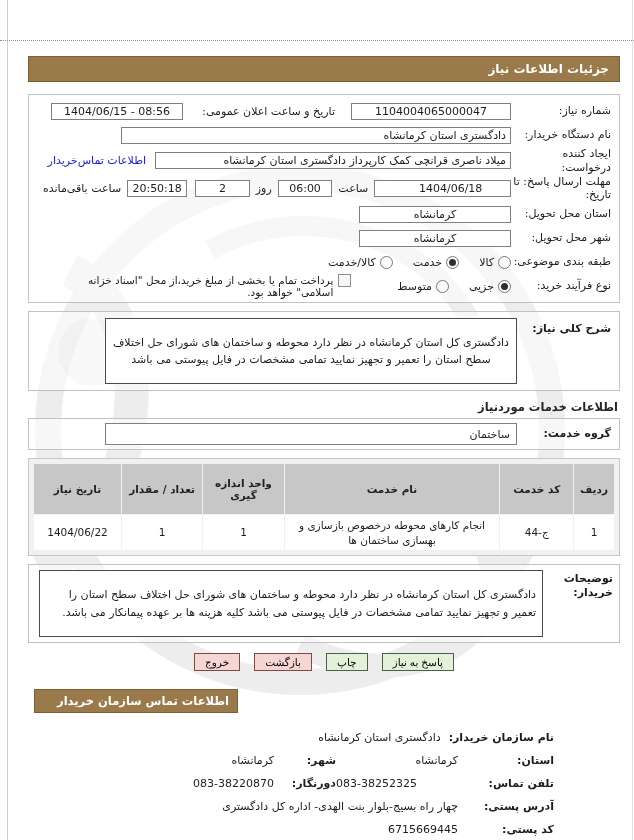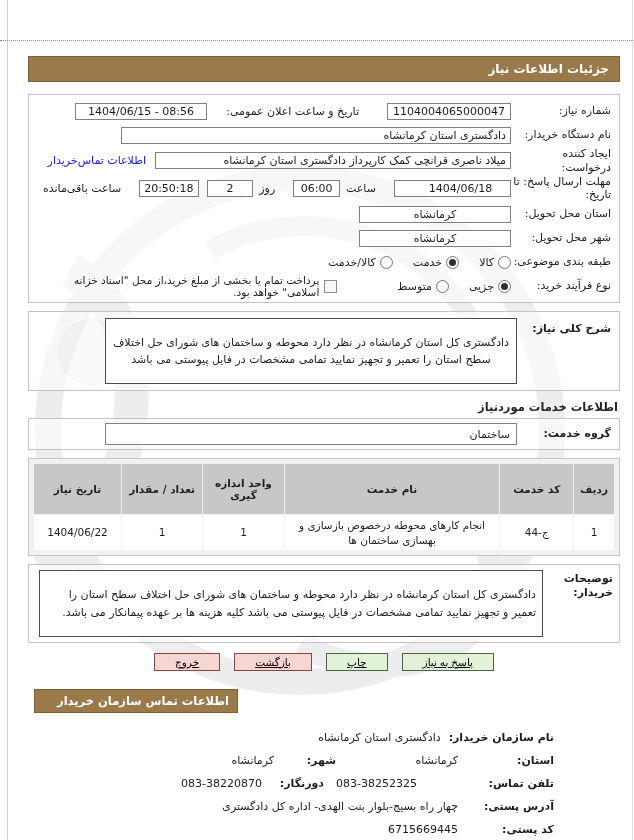--- a/index.html
+++ b/index.html
@@ -18,42 +18,42 @@
     font-weight:bold;font-size:12px;padding:5px 10px;
   }
   .form-box{border:1px solid #c2c2c2;background:rgba(255,255,255,0.55);padding:4px 8px;margin-top:12px;}
   .frow{display:flex;align-items:center;min-height:24px;}
   .flabel{width:100px;flex-shrink:0;line-height:1.25;}
   .inp{
     border:1px solid #808080;background:#fff;height:17px;box-sizing:border-box;
     display:flex;align-items:center;justify-content:center;padding:0 4px;white-space:nowrap;
   }
   .inp.start{justify-content:flex-start;}
-  .ltr{direction:ltr;unicode-bidi:embed;margin-left:12px;}
+  .ltr{direction:ltr;unicode-bidi:embed;}
   .lbl-sm{margin:0 6px;white-space:nowrap;}
   .link{color:#1a1ae0;margin-right:9px;cursor:pointer;white-space:nowrap;}
   .rb{width:11px;height:11px;border:1px solid #767676;border-radius:50%;background:#fdfdfd;
       display:inline-block;position:relative;margin-left:4px;flex-shrink:0;}
   .rb.on::after{content:"";position:absolute;left:2px;top:2px;right:2px;bottom:2px;background:#2f2f2f;border-radius:50%;}
   .cb{width:11px;height:11px;border:1px solid #8d8d8d;background:#f7f7f7;display:inline-block;margin-left:5px;flex-shrink:0;}
-  .opt{display:inline-flex;align-items:center;margin-left:20px;}
+  .opt{display:inline-flex;margin-left:20px;}
   .bold{font-weight:bold;}
   .ta{border:1px solid #4c4c4c;background:#fff;padding:15px 6px;line-height:1.55;flex:1;}
   .ta.center{text-align:center;margin-right:12px;margin-left:68px;}
   .ta.right{margin-right:8px;margin-left:4px;}
   .sec-h{font-weight:bold;color:#262626;margin:9px 2px 4px;font-size:11.5px;}
   .grp-inp{border:1px solid #808080;background:#fff;height:20px;display:flex;align-items:center;
       padding:0 6px;flex:1;margin-right:12px;margin-left:68px;text-align:right;}
   .tbl-wrap{border:1px solid #c6c6c6;background:#f1f1f1;padding:4px;margin-top:8px;}
   table{width:100%;border-collapse:separate;border-spacing:1px;font-size:10.5px;}
   th{background:#c7c7c7;color:#1f1f1f;font-weight:bold;padding:13px 2px;text-align:center;}
   td{background:#ffffff;padding:3px 3px;text-align:center;line-height:1.4;}
   .col-row{width:38px;}.col-code{width:78px;}.col-unit{width:88px;}.col-qty{width:88px;}.col-date{width:88px;}
   .btn-row{display:flex;justify-content:center;gap:14px;margin-top:10px;}
-  .btn{border:1px solid #4a4a4a;padding:2px 20px;font-size:10.5px;white-space:nowrap;cursor:pointer;text-decoration:underline;}
+  .btn{border:1px solid #4a4a4a;padding:2px 10px;font-size:10.5px;white-space:nowrap;cursor:pointer;}
   .btn.green{background:#e2f2d7;border-color:#4e5f4a;}
   .btn.pink{background:#f6d6d2;border-color:#7d4a44;}
   .brown-bar2{
     background:#9a7a4a;border:1px solid #7c5f34;color:#fff;font-weight:bold;font-size:11.5px;
     width:186px;padding:4px 8px;margin:18px auto 0 6px;text-align:right;
   }
   .contact{margin:18px 66px 0 0;}
   .crow{display:flex;align-items:baseline;min-height:21px;margin-bottom:2px;}
   .cl{font-weight:bold;flex-shrink:0;}
   .cl.w{width:96px;}
@@ -80,21 +80,21 @@
   <circle cx="92" cy="352" r="34" fill="#000000" opacity="0.05"></circle>
 </svg>
 
 <div class="content">
 
   <div class="title-bar">جزئیات اطلاعات نیاز</div>
 
   <div class="form-box">
     <div class="frow">
       <div class="flabel">شماره نیاز:</div>
-      <div class="inp ltr" style="width:124px;">1104004065000047</div>
+      <div class="inp ltr" style="width:160px;">1104004065000047</div>
       <div class="lbl-sm" style="margin-right:16px;width:146px;">تاریخ و ساعت اعلان عمومی:</div>
       <div class="inp ltr" style="width:132px;">1404/06/15 - 08:56</div>
     </div>
 
     <div class="frow">
       <div class="flabel">نام دستگاه خریدار:</div>
       <div class="inp start" style="width:390px;">دادگستری استان کرمانشاه</div>
     </div>
 
     <div class="frow">
@@ -143,21 +143,21 @@
     <div class="frow">
       <div class="flabel">نوع فرآیند خرید:</div>
       <span class="opt">
         <span class="rb on"></span>
         <span>جزیی</span>
       </span>
       <span class="opt">
         <span class="rb"></span>
         <span>متوسط</span>
       </span>
-      <span class="opt" style="margin-right:40px;">
+      <span class="opt" style="margin-right:26px;">
         <span class="cb"></span>
         <span style="font-size:10.5px;">پرداخت تمام یا بخشی از مبلغ خرید،از محل "اسناد خزانه اسلامی" خواهد بود.</span>
       </span>
     </div>
   </div>
 
   <div class="form-box" style="display:flex;align-items:flex-start;margin-top:8px;padding:6px 8px;">
     <div class="flabel bold" style="width:82px;padding-top:4px;">شرح کلی نیاز:</div>
     <div class="ta center">دادگستری کل استان کرمانشاه در نظر دارد محوطه  و ساختمان های شورای  حل اختلاف سطح استان را تعمیر و تجهیز نمایید تمامی  مشخصات در فایل  پیوستی می باشد</div>
   </div>

